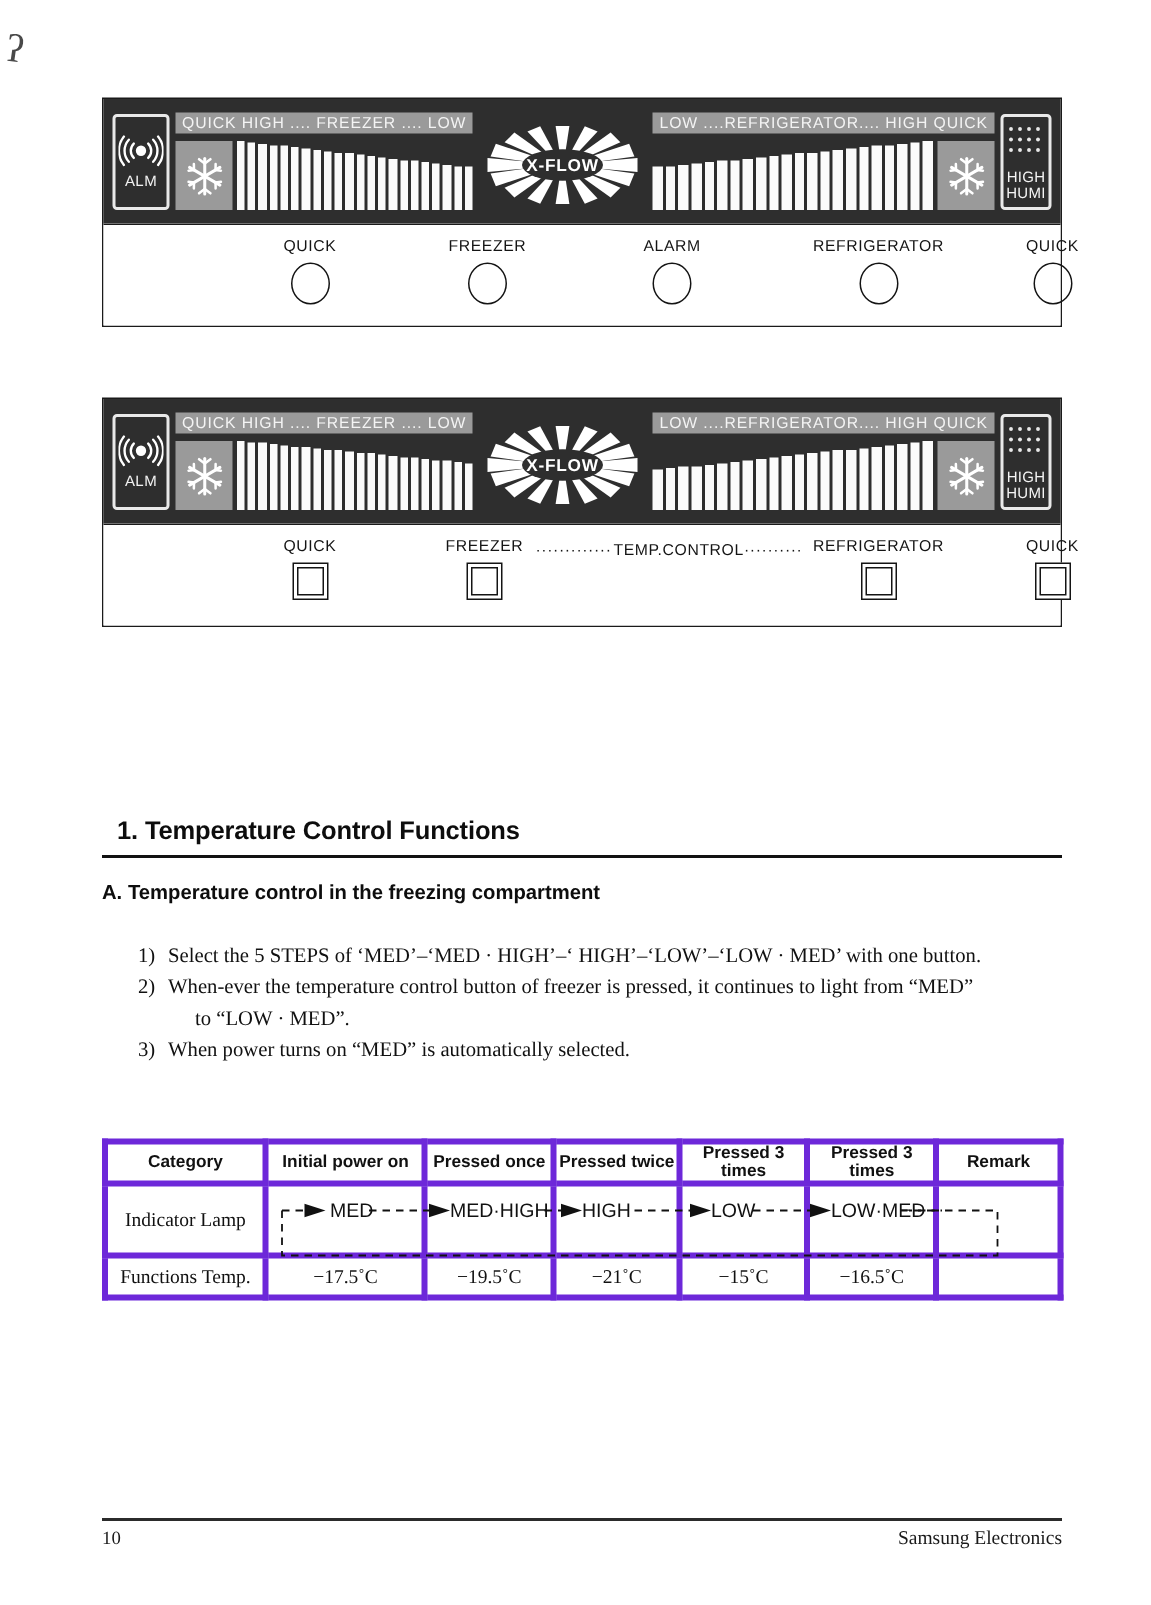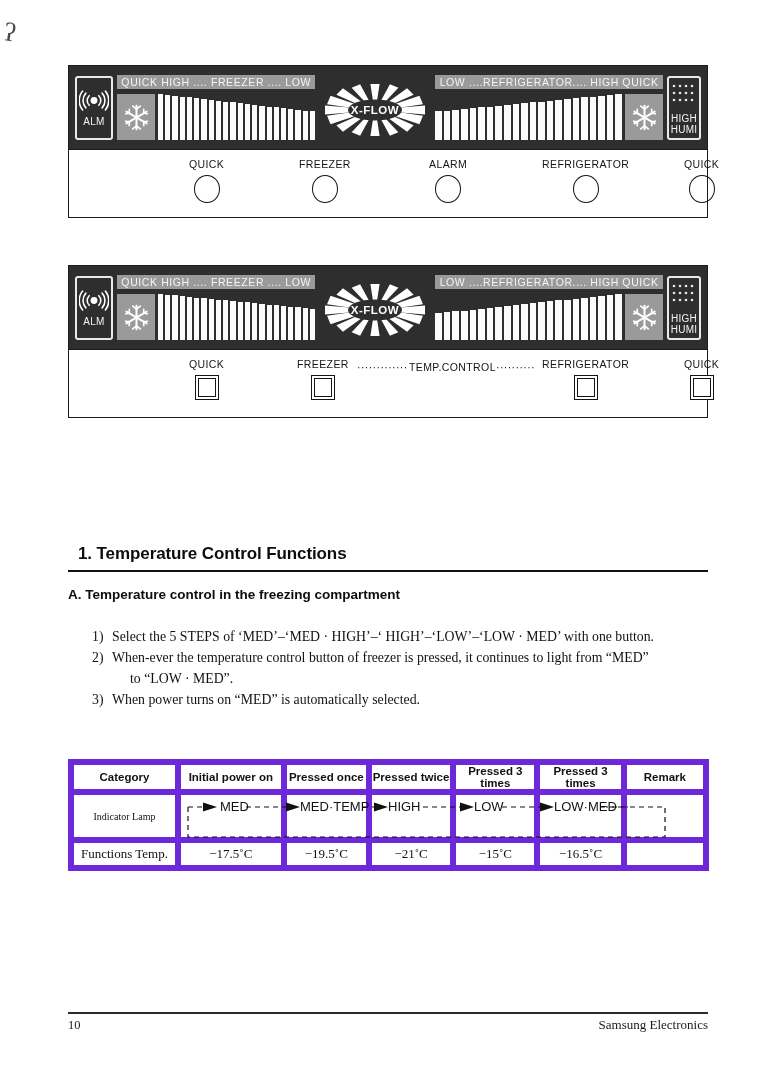--- a/index.html
+++ b/index.html
@@ -143,30 +143,30 @@
   .li .num{ width:20px; flex:0 0 20px; }
   .li .txt{ flex:1 1 auto; }
   .li .txt .cont{ display:block; padding-left:18px; }
 
   
   .tbl{
     position:absolute; left:68px; top:759px; width:641px;
     border-collapse:collapse;
   }
   .tbl td, .tbl th{
-    border:6px solid #6d28d9;
+    border:4px solid #6d28d9;
     padding:0; text-align:center; vertical-align:middle;
   }
   .tbl thead th{
     height:28px;
     font-family:"Liberation Sans",sans-serif; font-weight:bold;
     font-size:11.5px; color:#111;
   }
   .rowlabel{
-    font-family:"Liberation Serif",serif; font-size:10px; color:#111;
+    font-family:"Liberation Serif",serif; font-size:13px; color:#111;
   }
   .lamp-row td{ height:48px; }
   .temp-row td{ height:28px; font-family:"Liberation Serif",serif; font-size:13px; }
 
   .lamp-overlay{
     position:absolute; left:0; top:0; width:641px; height:107px;
     pointer-events:none;
   }
   .lamp-text{
     position:absolute; font-family:Liberation Sans, sans-serif;
@@ -665,21 +665,21 @@
         <polygon points="135,43.5 149,48 135,52.5"></polygon>
         <polygon points="218,43.5 232,48 218,52.5"></polygon>
         <polygon points="306,43.5 320,48 306,52.5"></polygon>
         <polygon points="392,43.5 406,48 392,52.5"></polygon>
         <polygon points="472,43.5 486,48 472,52.5"></polygon>
       </g>
     </svg>
 
     <div class="lamp-overlay">
       <span class="lamp-text" style="left:152px; top:40px;">MED</span>
-      <span class="lamp-text" style="left:232px; top:40px;">MED·TEMP</span>
+      <span class="lamp-text" style="left:232px; top:40px;">MED·HIGH</span>
       <span class="lamp-text" style="left:320px; top:40px;">HIGH</span>
       <span class="lamp-text" style="left:406px; top:40px;">LOW</span>
       <span class="lamp-text" style="left:486px; top:40px;">LOW·MED</span>
     </div>
   </div>
 
   <div class="foot-rule"></div>
   <div class="foot-l">10</div>
   <div class="foot-r">Samsung Electronics</div>
 

